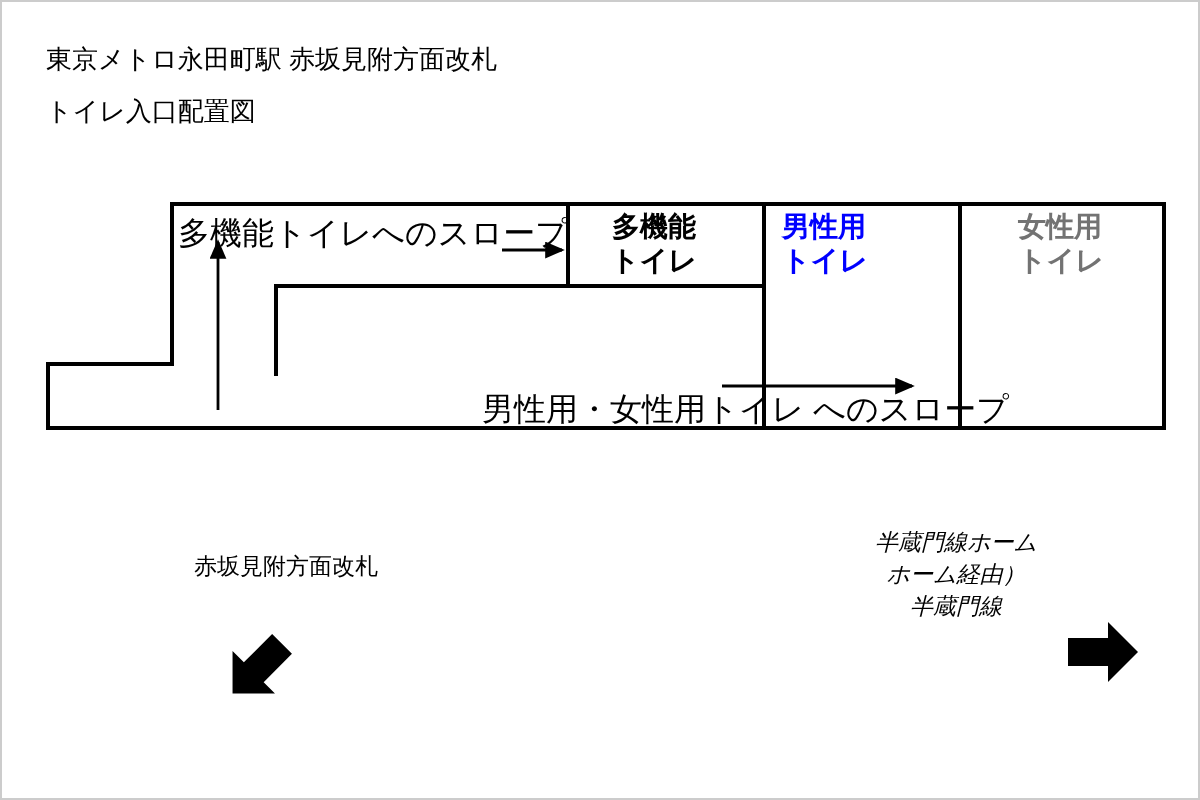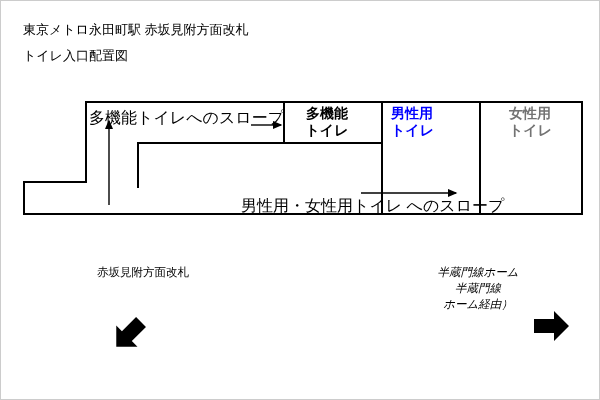--- a/index.html
+++ b/index.html
@@ -145,28 +145,28 @@
       <path d="M108,120 L108,36" stroke="#000000" stroke-width="1.4" fill="none" marker-end="url(#ah)"></path>
 
       <path d="M250,40 L280,40" stroke="#000000" stroke-width="1.4" fill="none" marker-end="url(#ah)"></path>
 
       <path d="M360,108 L455,108" stroke="#000000" stroke-width="1.4" fill="none" marker-end="url(#ah)"></path>
     </svg>
   </div>
 
   <div id="bottom">
 
-    <div class="cap" style="left:96px; top:8px;">
+    <div class="cap" style="left:96px; top:20px;">
       <span class="l1">赤坂見附方面改札</span>
     </div>
 
     <div class="cap cap-center" style="left:412px; top:8px; width:130px;">
       <span class="l1">半蔵門線ホーム</span>
+      <span class="l1">ホーム経由）</span>
       <span class="l1">半蔵門線</span>
-      <span class="l1">ホーム経由）</span>
     </div>
 
     <svg width="600" height="145">
 
       <g>
         <path d="M128,60 L113,75 L121,75 L121,95 L135,95 L135,75 L143,75 Z" fill="#000000" transform="rotate(225 128 78)"></path>
       </g>
 
       <g>
         <path d="M550,52 L565,67 L557,67 L557,87 L543,87 L543,67 L535,67 Z" fill="#000000" transform="rotate(90 550 70)"></path>

